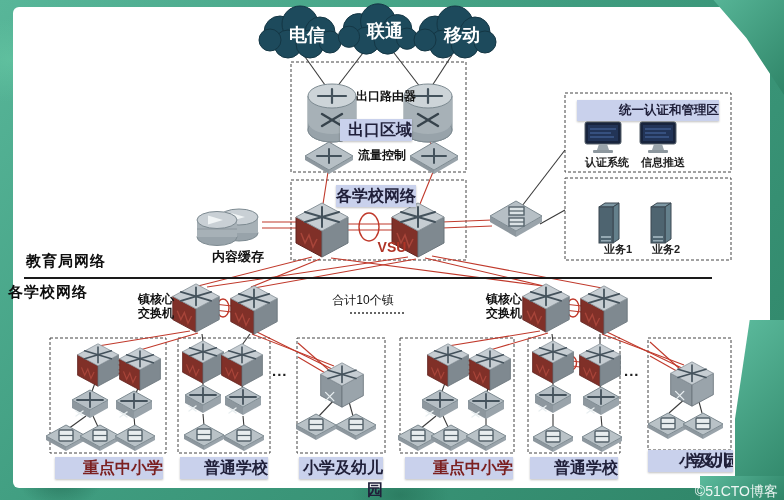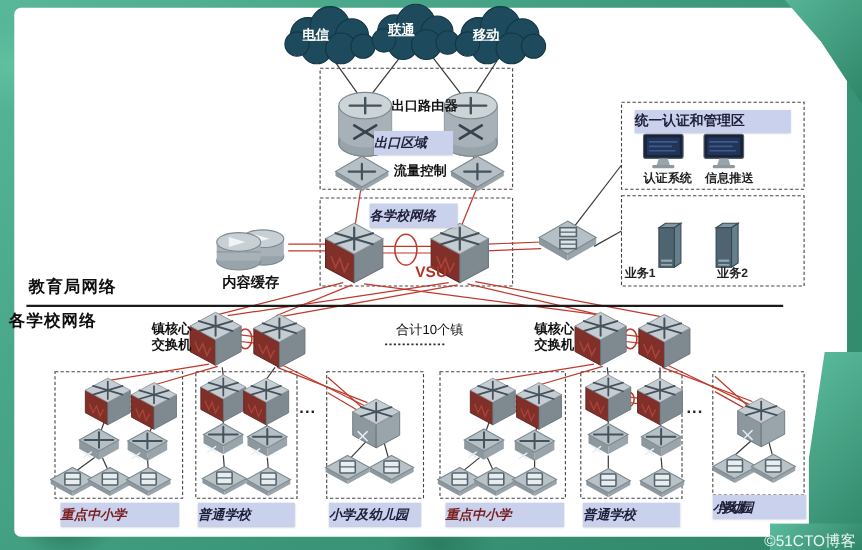--- a/index.html
+++ b/index.html
@@ -12,30 +12,30 @@
       radial-gradient(90px 60px at 10px 60px, rgba(110,210,170,.4), transparent 70%),
       radial-gradient(70px 40px at 400px 495px, rgba(30,100,75,.45), transparent 70%),
       linear-gradient(135deg,#58b699 0%,#3f9c7f 45%,#2f8568 100%);}
   .panel{position:absolute;left:13px;top:7px;width:757px;height:481px;background:#ffffff;border-radius:6px;}
   .green-ov{position:absolute;background:linear-gradient(135deg,#5cbb9d,#2f8568);}
   .ov-tr{left:690px;top:0;width:94px;height:95px;clip-path:polygon(25% 0,100% 0,100% 100%,60% 40%);}
   .ov-br{left:735px;top:320px;width:49px;height:180px;clip-path:polygon(30% 0,100% 0,100% 100%,0 100%,0 55%);}
   .ov-br2{left:700px;top:476px;width:84px;height:24px;}
   svg.net{position:absolute;left:0;top:0;width:784px;height:500px;}
   .lbl{position:absolute;color:#111;line-height:1.15;}
-  .cloud-t{color:#fff;font-weight:bold;font-size:12px;text-align:left;text-decoration:underline;}
-  .tag{background:#c9d1ec;color:#20203a;font-weight:bold;text-align:left;
+  .cloud-t{color:#fff;font-weight:bold;font-size:18px;text-align:right;}
+  .tag{background:#c9d1ec;color:#20203a;font-weight:bold;text-align:right;
        box-shadow:0 1px 2px rgba(0,0,0,.25);}
   .plain{font-weight:bold;font-size:12px;}
   .small{font-size:11px;font-weight:bold;color:#222;text-align:right;}
   .section{font-weight:bold;font-size:15px;color:#0d0d0d;letter-spacing:1px;}
   .pre{white-space:pre-line;}
   .red-t{color:#b03427;}
   .dots{font-weight:bold;font-size:15px;color:#222;letter-spacing:1px;}
-  .schl{font-size:12px;height:22px;line-height:22px;font-style:italic;}
+  .schl{font-size:16px;height:22px;line-height:22px;}
   .wm{position:absolute;font-size:14px;color:rgba(255,255,255,.9);}
 </style>
 </head>
 <body>
 
 <div class="stage">
   <div class="panel"></div>
   <div class="green-ov ov-tr"></div>
   <div class="green-ov ov-br"></div>
   <div class="green-ov ov-br2"></div>
@@ -333,36 +333,36 @@
 
   <div class="lbl cloud-t" style="left:275px;top:25px;width:50px;">电信</div>
   <div class="lbl cloud-t" style="left:353px;top:21px;width:50px;">联通</div>
   <div class="lbl cloud-t" style="left:430px;top:25px;width:50px;">移动</div>
 
   <div class="lbl plain" style="left:346px;top:90px;width:70px;text-align:right;">出口路由器</div>
   <div class="lbl tag schl" style="left:340px;top:119px;width:72px;">出口区域</div>
   <div class="lbl plain" style="left:350px;top:149px;width:64px;text-align:center;">流量控制</div>
   <div class="lbl tag schl" style="left:336px;top:185px;width:80px;">各学校网络</div>
   <div class="lbl plain red-t" style="left:372px;top:239px;width:40px;font-size:14px;text-align:center;">VSU</div>
-  <div class="lbl plain" style="left:192px;top:250px;width:72px;font-size:13px;text-align:center;">内容缓存</div>
+  <div class="lbl plain" style="left:192px;top:250px;width:72px;font-size:13px;text-align:right;">内容缓存</div>
 
   <div class="lbl tag" style="left:577px;top:100px;width:142px;height:21px;line-height:21px;font-size:12.5px;">统一认证和管理区</div>
   <div class="lbl small" style="left:579px;top:156px;width:50px;">认证系统</div>
   <div class="lbl small" style="left:633px;top:156px;width:52px;">信息推送</div>
-  <div class="lbl small" style="left:560px;top:243px;width:36px;">业务1</div>
+  <div class="lbl small" style="left:596px;top:243px;width:36px;">业务1</div>
   <div class="lbl small" style="left:644px;top:243px;width:36px;">业务2</div>
 
   <div class="lbl section" style="left:26px;top:252px;">教育局网络</div>
   <div class="lbl section" style="left:8px;top:283px;">各学校网络</div>
 
   <div class="lbl plain pre" style="left:138px;top:293px;width:50px;">镇核心
 交换机</div>
   <div class="lbl plain pre" style="left:486px;top:293px;width:50px;">镇核心
 交换机</div>
-  <div class="lbl" style="left:360px;top:294px;width:70px;font-size:12px;">合计10个镇</div>
+  <div class="lbl" style="left:328px;top:294px;width:70px;font-size:12px;text-align:center;">合计10个镇</div>
 
   <div class="lbl dots" style="left:272px;top:362px;">...</div>
   <div class="lbl dots" style="left:624px;top:362px;">...</div>
 
   <div class="lbl tag schl" style="left:55px;top:457px;width:108px;color:#7b2020;">重点中小学</div>
   <div class="lbl tag schl" style="left:180px;top:457px;width:88px;">普通学校</div>
   <div class="lbl tag schl" style="left:299px;top:457px;width:84px;">小学及幼儿园</div>
   <div class="lbl tag schl" style="left:405px;top:457px;width:108px;color:#7b2020;">重点中小学</div>
   <div class="lbl tag schl" style="left:530px;top:457px;width:88px;">普通学校</div>
   <div class="lbl tag schl" style="left:648px;top:450px;width:85px;letter-spacing:-7px;overflow:hidden;">小学及幼儿园</div>

